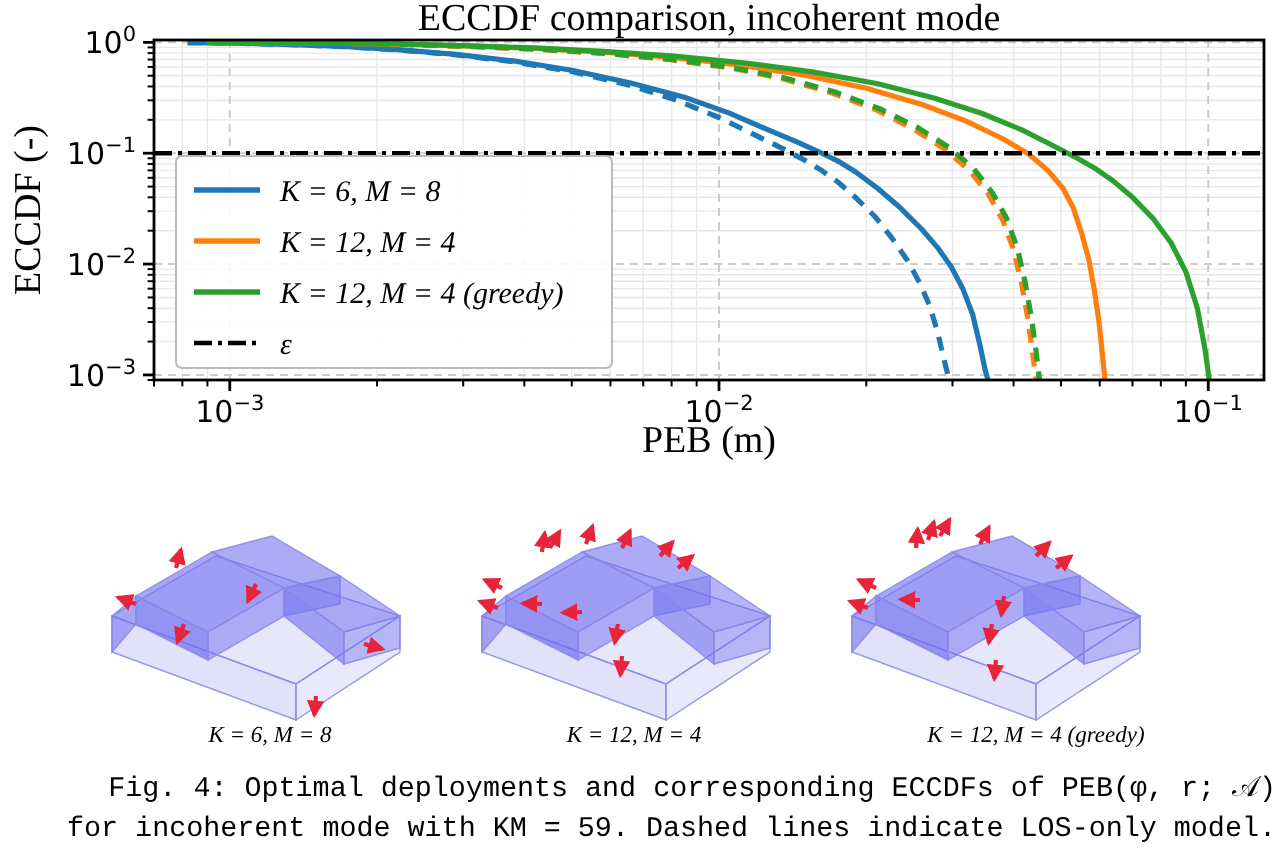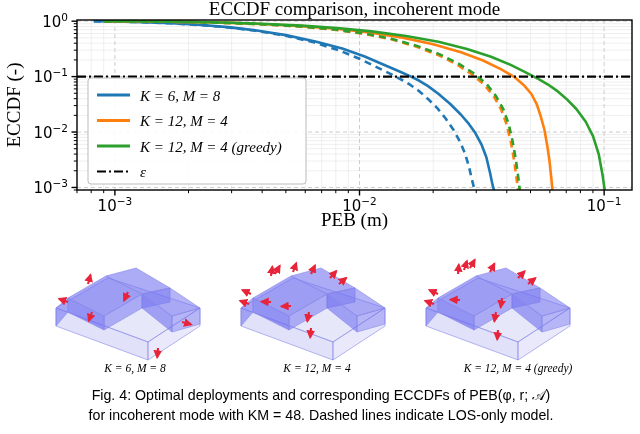--- a/index.html
+++ b/index.html
@@ -14,22 +14,22 @@
   .axis-text{font-family:"DejaVu Sans",sans-serif;fill:#000;}
   .tick-label{font-size:15px;}
   .axlabel{font-family:"Liberation Serif",serif;font-size:19px;fill:#000;}
   .title-text{font-family:"Liberation Serif",serif;font-size:19px;fill:#000;}
   .legend-text{font-family:"Liberation Serif",serif;font-size:15px;fill:#000;font-style:italic;}
   .sub-caption{font-family:"Liberation Serif",serif;font-size:11.5px;
                font-style:italic;text-align:center;color:#000;white-space:nowrap;}
 
   
   .fig-caption{position:absolute;left:4px;top:386px;width:634px;
-               font-family:Liberation Sans, sans-serif;font-size:14.2px;
-               line-height:1.38;color:#000;text-align:center;}
+               font-family:Liberation Mono, monospace;font-size:14.2px;
+               line-height:1.38;color:#000;text-align:right;}
 </style>
 </head>
 <body>
 
 <div id="root">
 
   <div class="chart-wrap">
     <svg class="chart-svg" id="chart" width="640" height="232" viewBox="0 0 640 232">
         <rect x="77" y="20" width="555" height="170" fill="#ffffff"></rect>
         <g>
@@ -260,16 +260,16 @@
         <line x1="498" y1="90" x2="497.1720204438972" y2="99.46384963187158" stroke="#e8243a" stroke-width="2.1" marker-end="url(#ah)"></line>
       </g>
     </svg>
 
   <div class="sub-caption" style="position:absolute;left:40px;top:362px;width:190px">K = 6, M = 8</div>
   <div class="sub-caption" style="position:absolute;left:232px;top:362px;width:170px">K = 12, M = 4</div>
   <div class="sub-caption" style="position:absolute;left:408px;top:362px;width:220px">K = 12, M = 4 (greedy)</div>
 
   <div class="fig-caption">
     <div>Fig. 4: Optimal deployments and corresponding ECCDFs of PEB(φ, r; 𝒜)</div>
-    <div>for incoherent mode with KM = 48. Dashed lines indicate LOS-only model.</div>
+    <div>for incoherent mode with KM = 59. Dashed lines indicate LOS-only model.</div>
   </div>
 
 </div>
 
 </body></html>

